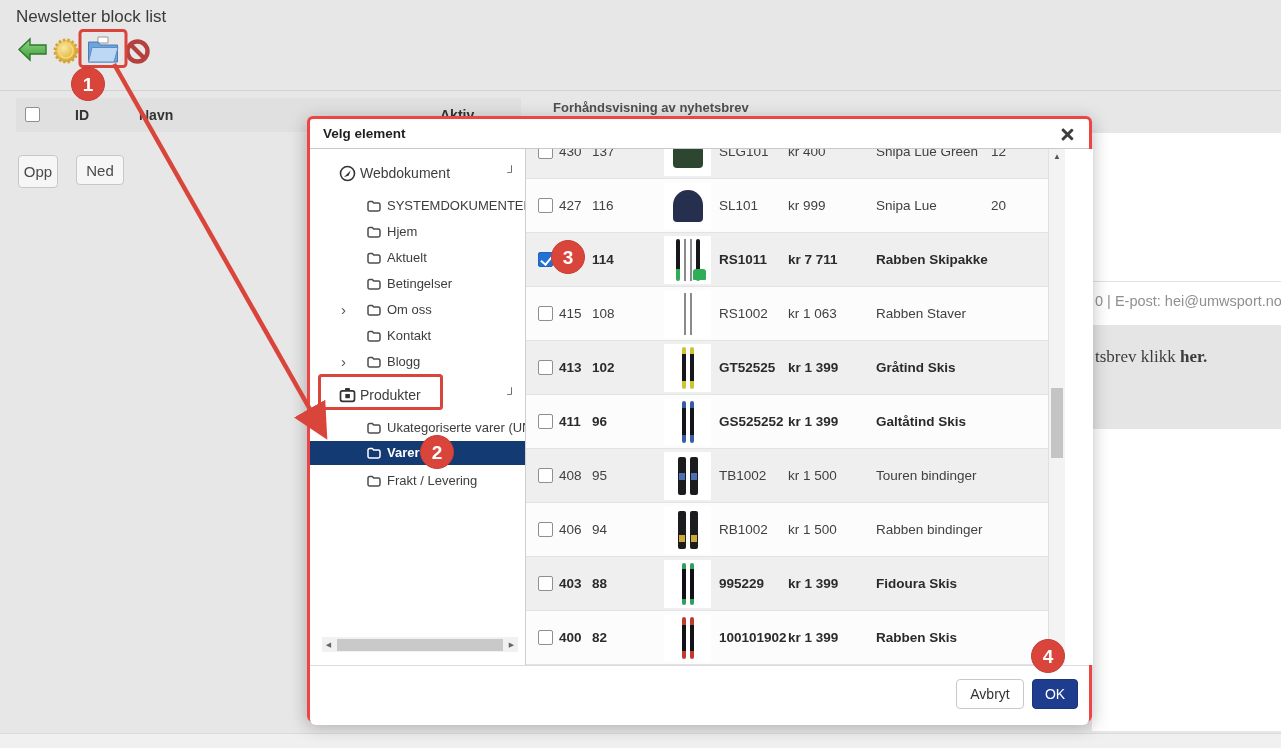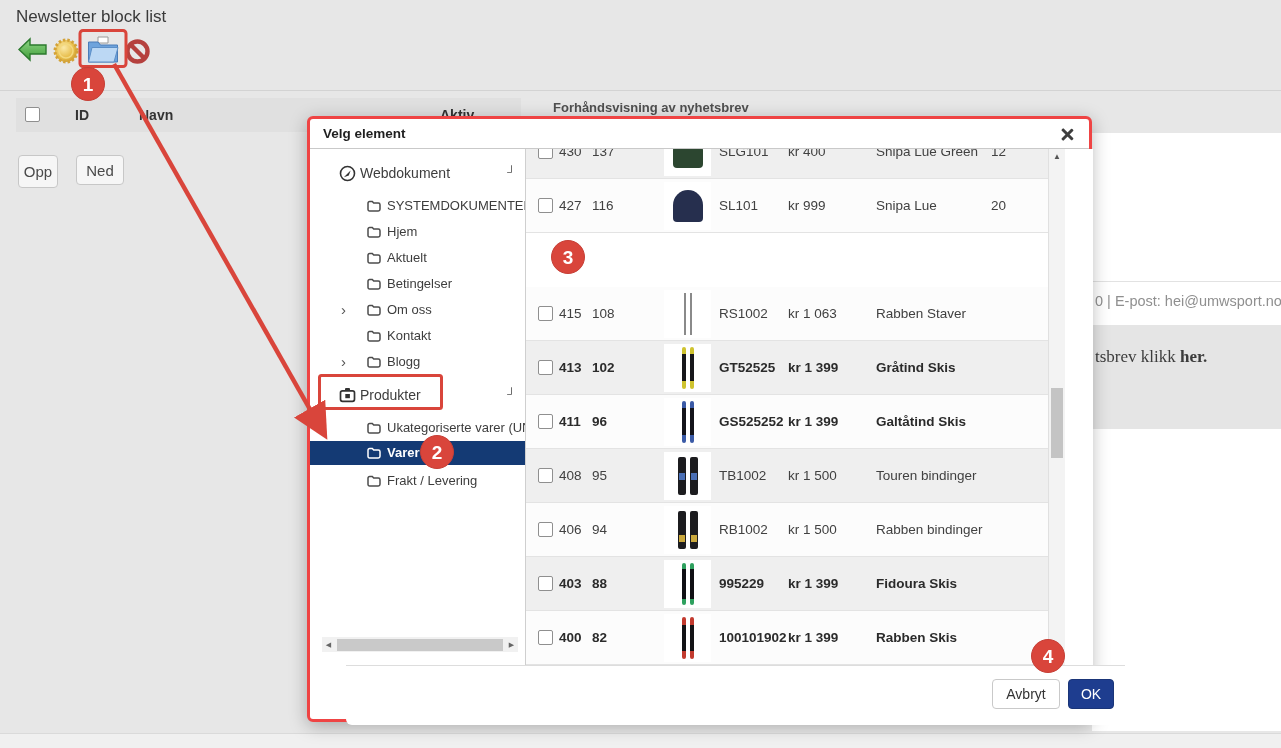--- a/index.html
+++ b/index.html
@@ -96,21 +96,21 @@
   .boot { position:absolute; right:5px; bottom:4px; width:13px; height:11px; background:#2fae57; border-radius:3px 3px 1px 1px; }
   .bind { width:8px; height:38px; background:#1c1c1f; border-radius:2px; position:relative; }
   .t-tb .bind::after { content:""; position:absolute; left:1px; top:16px; width:6px; height:7px; background:#4a6fb5; }
   .t-rb .bind::after { content:""; position:absolute; left:1px; top:24px; width:6px; height:7px; background:#caa83c; }
 
   .vscroll { position:absolute; left:522px; top:0; width:17px; height:516px; background:#f3f3f3; border-left:1px solid #e0e0e0; }
   .vscroll .ar { position:absolute; left:0; top:3px; width:100%; text-align:center; font-size:8px; color:#555; cursor:pointer; }
   .vthumb { position:absolute; left:2px; top:239px; width:12px; height:70px; background:#c4c4c4; cursor:pointer; }
 
   
-  .mfooter { position:absolute; left:0; top:546px; width:100%; height:60px; border-top:1px solid #ddd; border-radius:0 0 6px 6px; background:#fff;margin-left:36px; }
+  .mfooter { position:absolute; left:0; top:546px; width:100%; height:60px; border-top:1px solid #ddd; border-radius:0 0 6px 6px; background:#fff; }
   .btn-cancel { position:absolute; left:646px; top:13px; width:68px; height:30px; background:#fff;
     border:1px solid #c9c9c9; border-radius:4px; font-size:14px; color:#333;
     display:flex; align-items:center; justify-content:center; cursor:pointer; }
   .btn-ok { position:absolute; left:722px; top:13px; width:46px; height:30px; background:#1e3d8f;
     border:1px solid #1a3578; border-radius:4px; font-size:14px; color:#fff;
     display:flex; align-items:center; justify-content:center; cursor:pointer; }
 
   .overlay { position:absolute; left:0; top:0; width:1281px; height:748px; z-index:30; pointer-events:none; }
 </style>
 </head>
@@ -297,20 +297,36 @@
       <span class="c col-pid">116</span>
       <span class="thumb t-bn">
           <i class="hat"></i>
         </span>
       <span class="c col-sku">SL101</span>
       <span class="c col-price">kr 999</span>
       <span class="c col-name">Snipa Lue</span>
       <span class="c col-qty">20</span>
     </div>
 
+    <div class="prow gray bold" style="top:84px">
+      <span class="cb checked"></span>
+      <span class="c col-id"></span>
+      <span class="c col-pid">114</span>
+      <span class="thumb t-sp">
+          <i class="ski"></i>
+          <i class="pole"></i>
+          <i class="pole"></i>
+          <i class="ski"></i>
+          <u class="boot"></u>
+        </span>
+      <span class="c col-sku">RS1011</span>
+      <span class="c col-price">kr 7 711</span>
+      <span class="c col-name">Rabben Skipakke</span>
+      <span class="c col-qty"></span>
+    </div>
 
     <div class="prow" style="top:138px">
       <span class="cb"></span>
       <span class="c col-id">415</span>
       <span class="c col-pid">108</span>
       <span class="thumb">
           <i class="pole"></i>
           <i class="pole"></i>
         </span>
       <span class="c col-sku">RS1002</span>

